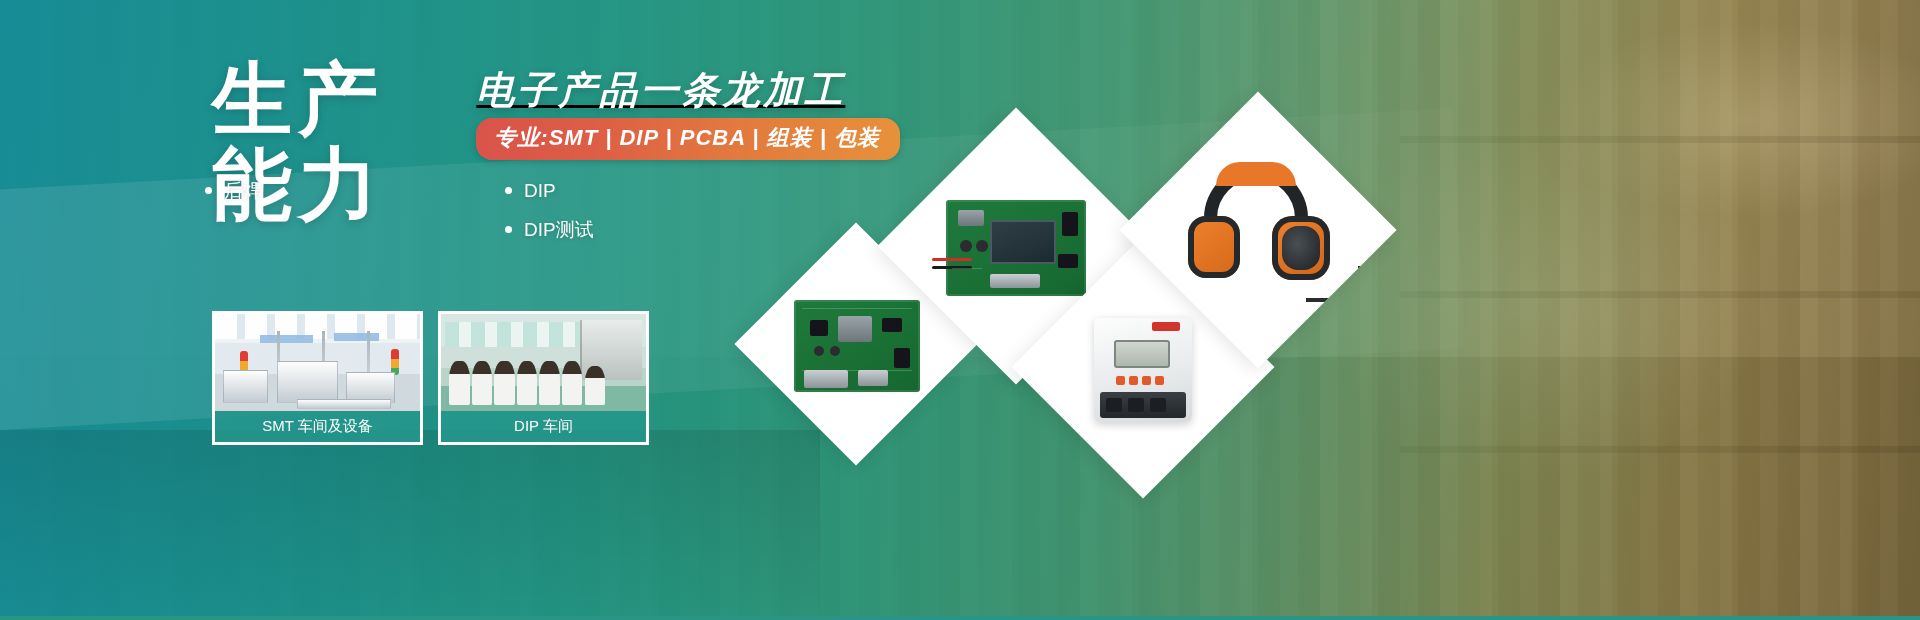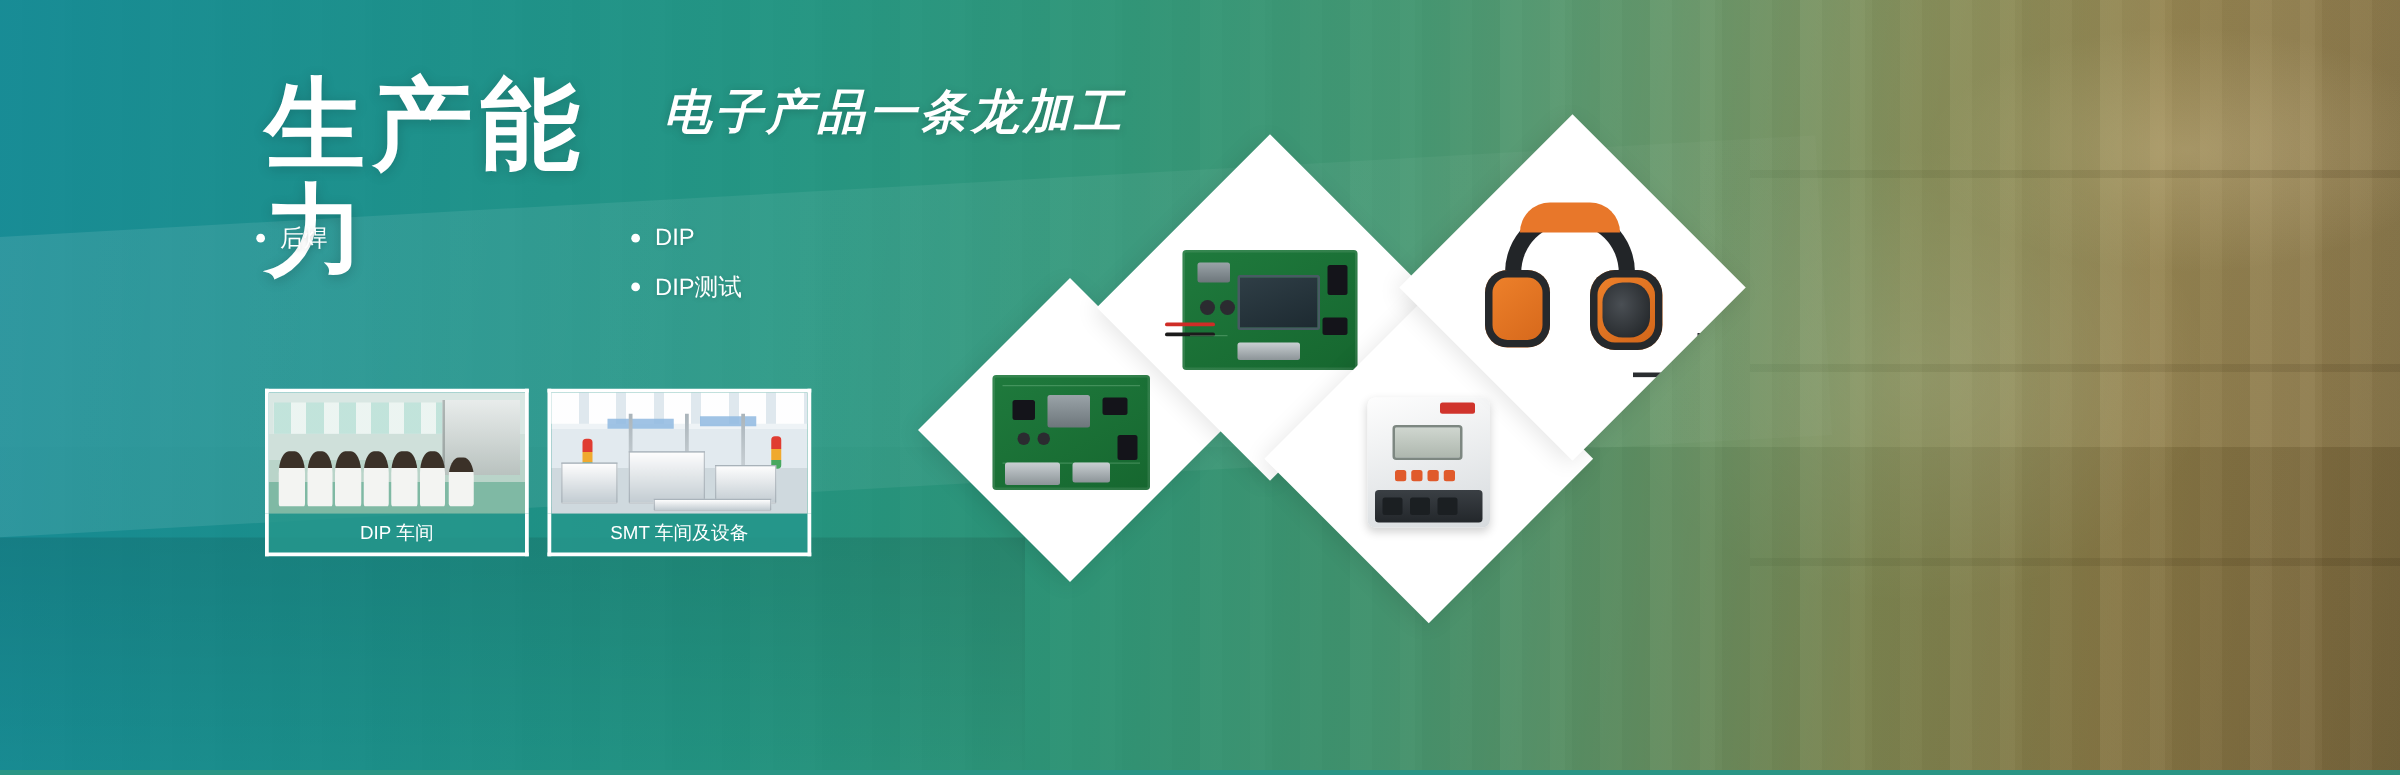--- a/index.html
+++ b/index.html
@@ -76,21 +76,21 @@
   
   .content { position:absolute; left:0; top:0; width:900px; height:620px; z-index:6; }
 
   .headline-row{ position:absolute; left:212px; top:58px; display:flex; align-items:flex-start; }
 
   .headline{
     font-size:80px; font-weight:bold; color:#ffffff; letter-spacing:6px;
     line-height:1.06; text-shadow:0 2px 10px rgba(0,0,0,.18);
   }
 
-  .subwrap{ margin-left:26px; margin-top:12px; }
+  .subwrap{ margin-left:26px; margin-top:12px;text-decoration:underline; }
   .subtitle{
     font-size:38px; font-weight:bold; font-style:italic; color:#ffffff;
     letter-spacing:3px; line-height:1.1; white-space:nowrap;
     text-shadow:0 2px 8px rgba(0,0,0,.20);
   }
   .badge{
     margin-top:6px; display:inline-block;
     background:linear-gradient(90deg,#d9534a 0%, #dd5e46 28%, #e2773f 58%, #e7913a 100%);
     color:#fff; font-size:22px; font-weight:bold; font-style:italic;
     padding:5px 20px 7px 18px; border-radius:16px; white-space:nowrap;
@@ -251,20 +251,21 @@
   <div class="tint"></div>
   <div class="streak"></div>
   <div class="streak2"></div>
 
   <div class="content">
 
     <div class="headline-row">
       <div class="headline">生产能力</div>
       <div class="subwrap">
         <div class="subtitle">电子产品一条龙加工</div>
+        <div class="badge">专业:SMT | DIP | PCBA | 组装 | 包装</div>
       </div>
     </div>
 
     <div class="bullets">
       <div class="col c1">
         <div class="bullet">
           <span class="dot"></span>
           <span>后焊</span>
           <span style="display:inline-block;width:16px"></span>
         </div>
@@ -278,37 +279,20 @@
         </div>
         <div class="bullet">
           <span class="dot"></span>
           <span>DIP测试</span>
           <span style="display:inline-block;width:16px"></span>
         </div>
       </div>
     </div>
 
     <div class="cards">
-
-      <div class="card">
-        <div class="frame">
-          <div class="ph1">
-            <div class="shelf"></div>
-            <div class="mach"></div>
-            <div class="person" style="left:4%"></div>
-            <div class="person" style="left:15%"></div>
-            <div class="person" style="left:26%"></div>
-            <div class="person" style="left:37%"></div>
-            <div class="person" style="left:48%"></div>
-            <div class="person" style="left:59%"></div>
-            <div class="person" style="left:70%;height:40%"></div>
-          </div>
-        </div>
-        <div class="cap">DIP 车间</div>
-      </div>
 
       <div class="card wide">
         <div class="frame">
           <div class="ph2">
             <div class="ceiling"></div>
             <div class="banner-blue" style="left:22%;top:22%;width:26%"></div>
             <div class="banner-blue" style="left:58%;top:20%;width:22%"></div>
             <div class="pole" style="left:30%"></div>
             <div class="pole" style="left:52%"></div>
             <div class="pole" style="left:74%"></div>
@@ -316,20 +300,37 @@
             <div class="lamp" style="left:86%;top:36%"></div>
             <div class="eq" style="left:4%;width:22%;height:34%"></div>
             <div class="eq" style="left:30%;width:30%;height:44%"></div>
             <div class="eq" style="left:64%;width:24%;height:32%"></div>
             <div class="eq" style="left:40%;bottom:2%;width:46%;height:10%"></div>
           </div>
         </div>
         <div class="cap">SMT 车间及设备</div>
       </div>
 
+      <div class="card">
+        <div class="frame">
+          <div class="ph1">
+            <div class="shelf"></div>
+            <div class="mach"></div>
+            <div class="person" style="left:4%"></div>
+            <div class="person" style="left:15%"></div>
+            <div class="person" style="left:26%"></div>
+            <div class="person" style="left:37%"></div>
+            <div class="person" style="left:48%"></div>
+            <div class="person" style="left:59%"></div>
+            <div class="person" style="left:70%;height:40%"></div>
+          </div>
+        </div>
+        <div class="cap">DIP 车间</div>
+      </div>
+
     </div>
   </div>
 
   <div class="diamonds">
 
     <div class="dia d1">
       <div class="inner">
         <div class="pcb" style="left:24px;top:42px;width:126px;height:92px;">
           <div class="trace" style="left:8px;top:8px;width:110px;height:1px"></div>
           <div class="trace" style="left:8px;top:70px;width:110px;height:1px"></div>

